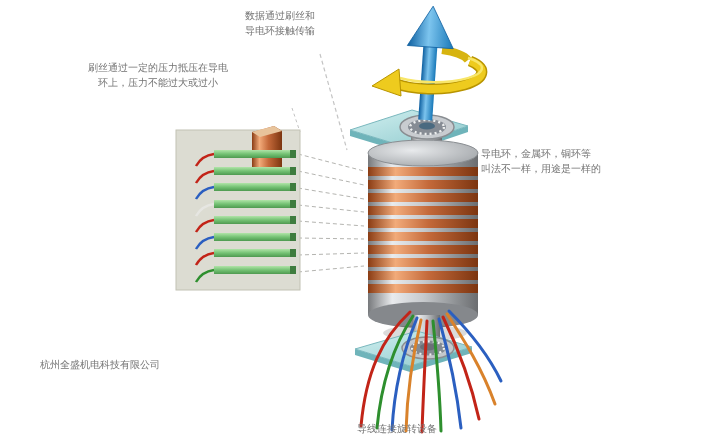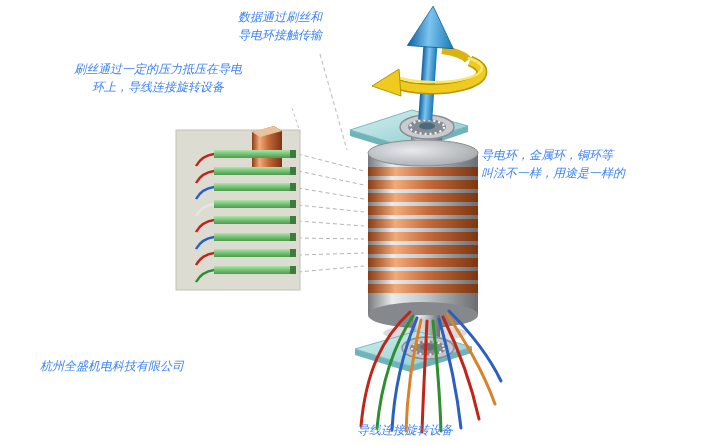--- a/index.html
+++ b/index.html
@@ -6,25 +6,24 @@
   .stage{
     position:relative;
     width:720px;height:446px;
     background:#ffffff;
     overflow:hidden;
     font-family:"DejaVu Sans","Liberation Sans",sans-serif;
   }
   .stage svg{position:absolute;left:0;top:0;}
   .note{
     position:absolute;
-    color:#3b82f6;
-    font-size:12px;
+    color:#737373;
+    font-size:10px;
     line-height:1.5;
     white-space:pre-line;
-    font-style:italic;
   }
   .note.center{text-align:center;}
 </style>
 </head>
 <body>
 
 <div class="stage">
 
   <svg width="720" height="446" viewBox="0 0 720 446">
     <defs>
@@ -199,21 +198,21 @@
             <rect x="290" y="266" width="6" height="8" fill="#3e7c3e"></rect>
         </g>
       </g>
     </g>
   </svg>
 
   <div class="note center" style="left:195px;top:8px;width:170px;">数据通过刷丝和
 导电环接触传输</div>
 
   <div class="note center" style="left:42px;top:60px;width:232px;">刷丝通过一定的压力抵压在导电
-环上，导线连接旋转设备</div>
+环上，压力不能过大或过小</div>
 
   <div class="note" style="left:481px;top:146px;width:218px;">导电环，金属环，铜环等
 叫法不一样，用途是一样的</div>
 
   <div class="note" style="left:40px;top:357px;width:260px;">杭州全盛机电科技有限公司</div>
 
   <div class="note" style="left:357px;top:421px;width:200px;">导线连接旋转设备</div>
 
 </div>
 

